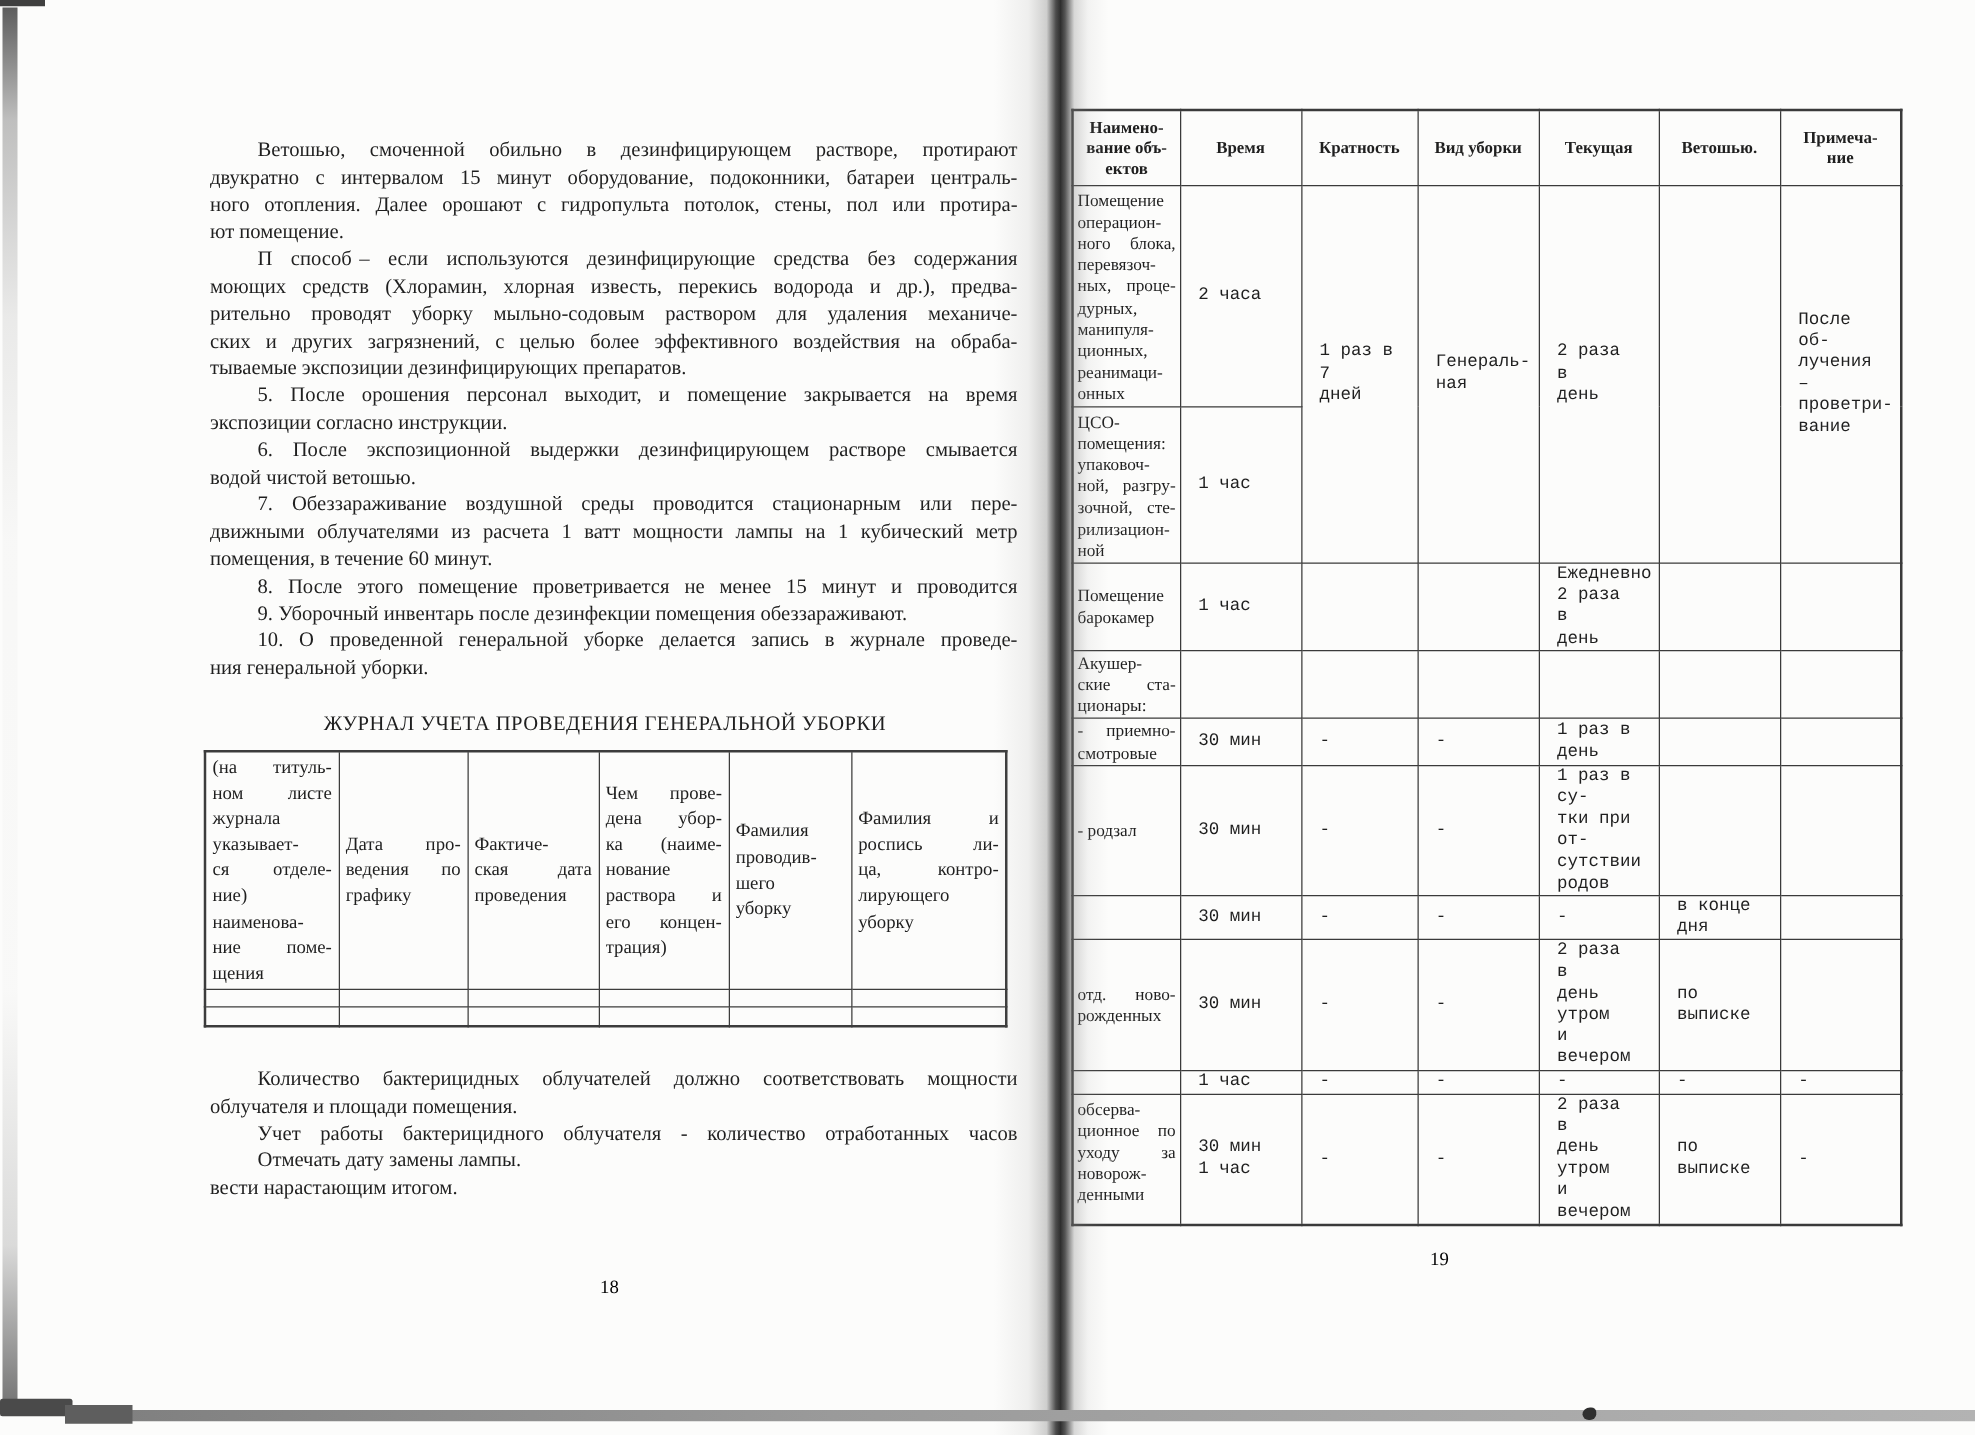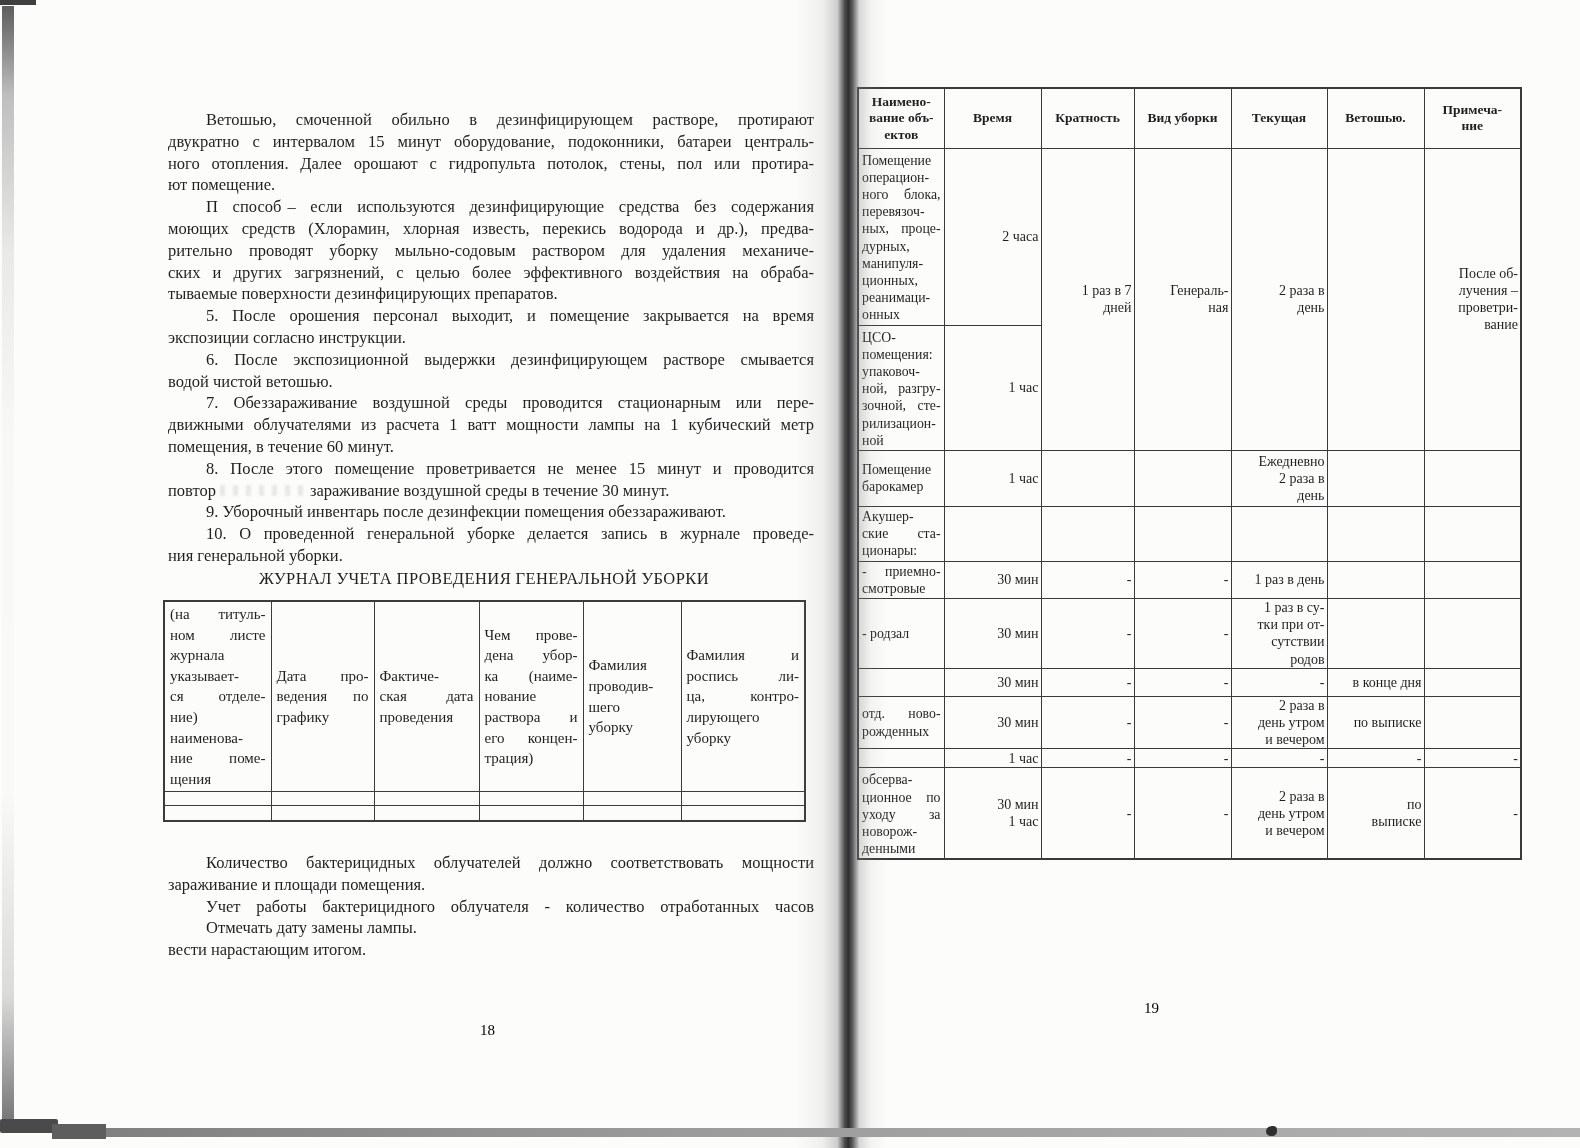--- a/index.html
+++ b/index.html
@@ -77,50 +77,49 @@
   .stable{position:absolute;left:857px;top:87px;width:663px;table-layout:fixed;border:2px solid #3a3a3a;}
   .stable td{
     border:1px solid #3a3a3a;
     font-size:14px;line-height:17.2px;
     overflow:hidden;white-space:pre-line;
   }
   .stable td.h{font-weight:bold;font-size:13.5px;line-height:16.5px;text-align:center;vertical-align:middle;padding:1px 2px;}
   .stable td.n{text-align:justify;text-align-last:justify;vertical-align:middle;padding:1px 3px;font-size:13.8px;}
   .stable td.n.vt{vertical-align:top;padding-top:3px;}
   .stable td.n.lastleft{text-align-last:left;}
-  .stable td.v{text-align:right;vertical-align:middle;padding:0 2px;}
+  .stable td.v{text-align:left;vertical-align:middle;padding:0 14px;font-family:Liberation Mono, monospace;}
 
   .pagenum{position:absolute;font-size:15px;color:#000000;}
   #pn18{left:480px;top:1022px;}
   #pn19{left:1144px;top:1000px;}
 </style>
 </head>
 <body>
 
 <div class="sheet">
 
   <div class="textblock">
     <div class="tl ind">Ветошью, смоченной обильно в дезинфицирующем растворе, протирают</div>
     <div class="tl">двукратно с интервалом 15 минут оборудование, подоконники, батареи централь-</div>
     <div class="tl">ного отопления. Далее орошают с гидропульта потолок, стены, пол или протира-</div>
     <div class="tl ll">ют помещение.</div>
     <div class="tl ind"><span class="b">П  способ</span><span>– если используются дезинфицирующие средства без содержания</span></div>
     <div class="tl">моющих средств (Хлорамин, хлорная известь, перекись водорода и др.), предва-</div>
     <div class="tl">рительно проводят уборку мыльно-содовым раствором для удаления механиче-</div>
     <div class="tl">ских и других загрязнений, с целью более эффективного воздействия на обраба-</div>
-    <div class="tl ll">тываемые поверхности дезинфицирующих препаратов.</div>
+    <div class="tl ll">тываемые экспозиции дезинфицирующих препаратов.</div>
     <div class="tl ind">5. После орошения персонал выходит, и помещение закрывается на время</div>
     <div class="tl ll">экспозиции согласно инструкции.</div>
     <div class="tl ind">6. После экспозиционной выдержки дезинфицирующем растворе смывается</div>
     <div class="tl ll">водой чистой ветошью.</div>
     <div class="tl ind">7. Обеззараживание воздушной среды проводится стационарным или пере-</div>
     <div class="tl">движными облучателями из расчета 1 ватт мощности лампы на 1 кубический метр</div>
     <div class="tl ll">помещения, в течение 60 минут.</div>
     <div class="tl ind">8. После этого помещение проветривается не менее 15 минут и проводится</div>
-    <div class="tl ll"><span>повтор</span><span class="smudge"></span><span>зараживание воздушной среды в течение 30 минут.</span></div>
     <div class="tl ind ll">9. Уборочный инвентарь после дезинфекции помещения обеззараживают.</div>
     <div class="tl ind">10. О проведенной генеральной уборке делается запись в журнале проведе-</div>
     <div class="tl ll">ния генеральной уборки.</div>
   </div>
 
   <div class="journal-title">ЖУРНАЛ УЧЕТА ПРОВЕДЕНИЯ ГЕНЕРАЛЬНОЙ УБОРКИ</div>
 
   <table class="jtable">
     <colgroup>
         <col style="width:107px">
@@ -178,21 +177,21 @@
           <td class="empty"></td>
           <td class="empty"></td>
           <td class="empty"></td>
           <td class="empty"></td>
     </tr>
   </tbody>
     </table>
 
   <div class="bottomblock">
     <div class="tl ind">Количество бактерицидных облучателей должно соответствовать мощности</div>
-    <div class="tl ll">зараживание и площади помещения.</div>
+    <div class="tl ll">облучателя и площади помещения.</div>
     <div class="tl ind">Учет работы бактерицидного облучателя - количество отработанных часов</div>
     <div class="tl ind ll">Отмечать дату замены лампы.</div>
     <div class="tl ll">вести нарастающим итогом.</div>
   </div>
 
   <div class="pagenum" id="pn18">18</div>
 
   <table class="stable">
     <colgroup>
         <col style="width:86px">

